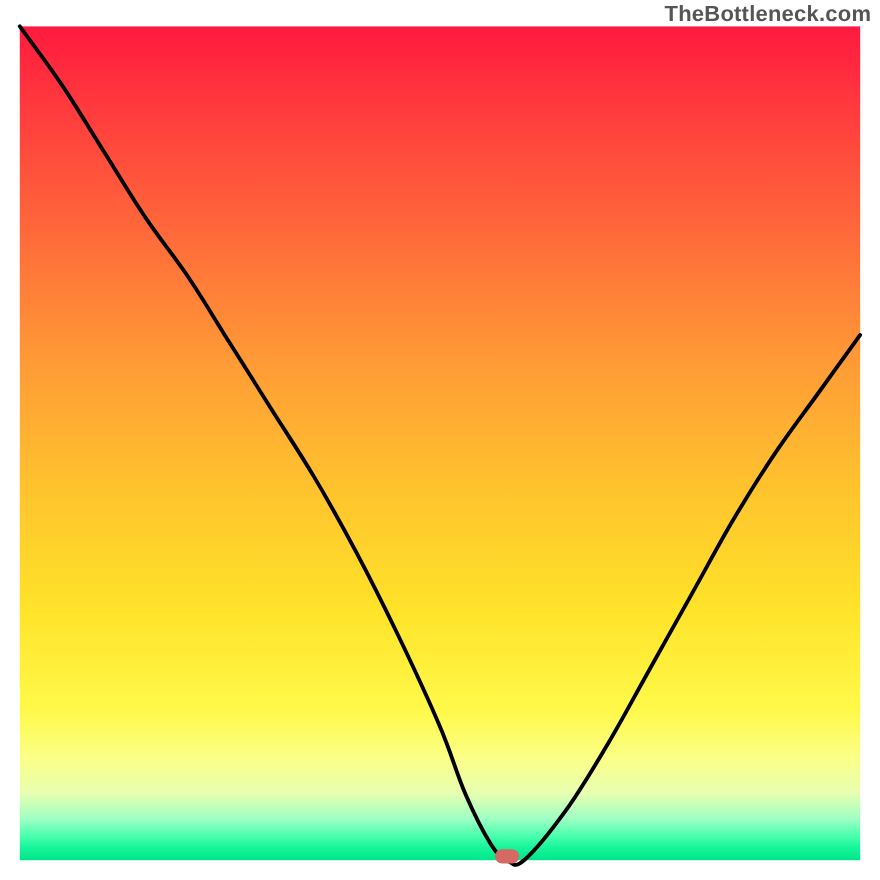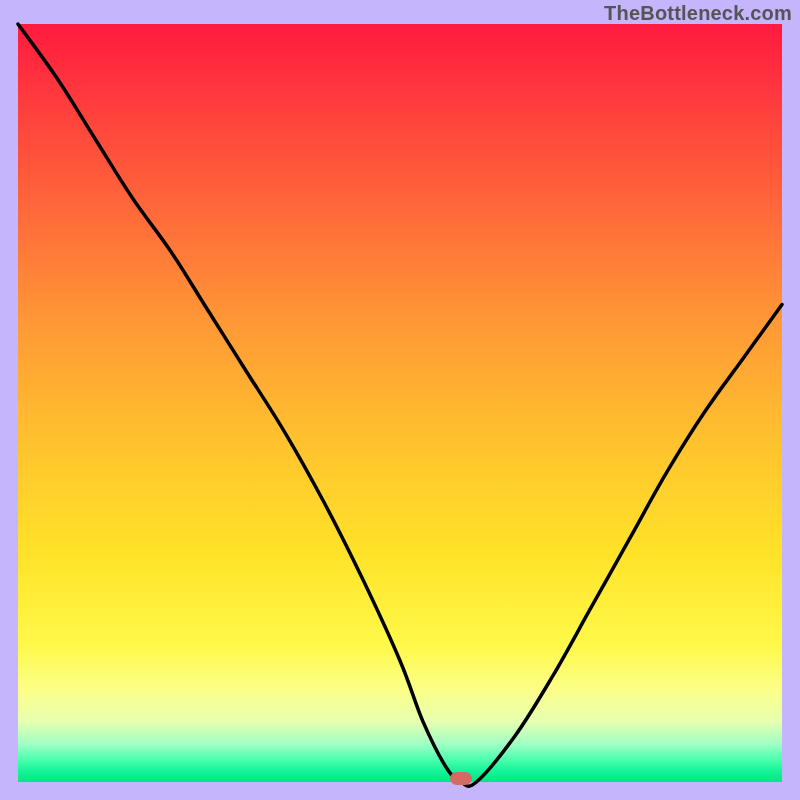--- a/index.html
+++ b/index.html
@@ -8,21 +8,21 @@
     width: 800px;
     height: 800px;
     background: #000;
     font-family: Arial, Helvetica, sans-serif;
     overflow: hidden;
   }
   .stage {
     position: relative;
     width: 800px;
     height: 800px;
-    background: #c4b5fd;
+    background: #ffffff;
   }
   .watermark {
     position: absolute;
     top: 2px;
     right: 8px;
     color: #555;
     font-size: 20px;
     font-weight: 600;
     letter-spacing: 0.2px;
     z-index: 10;

